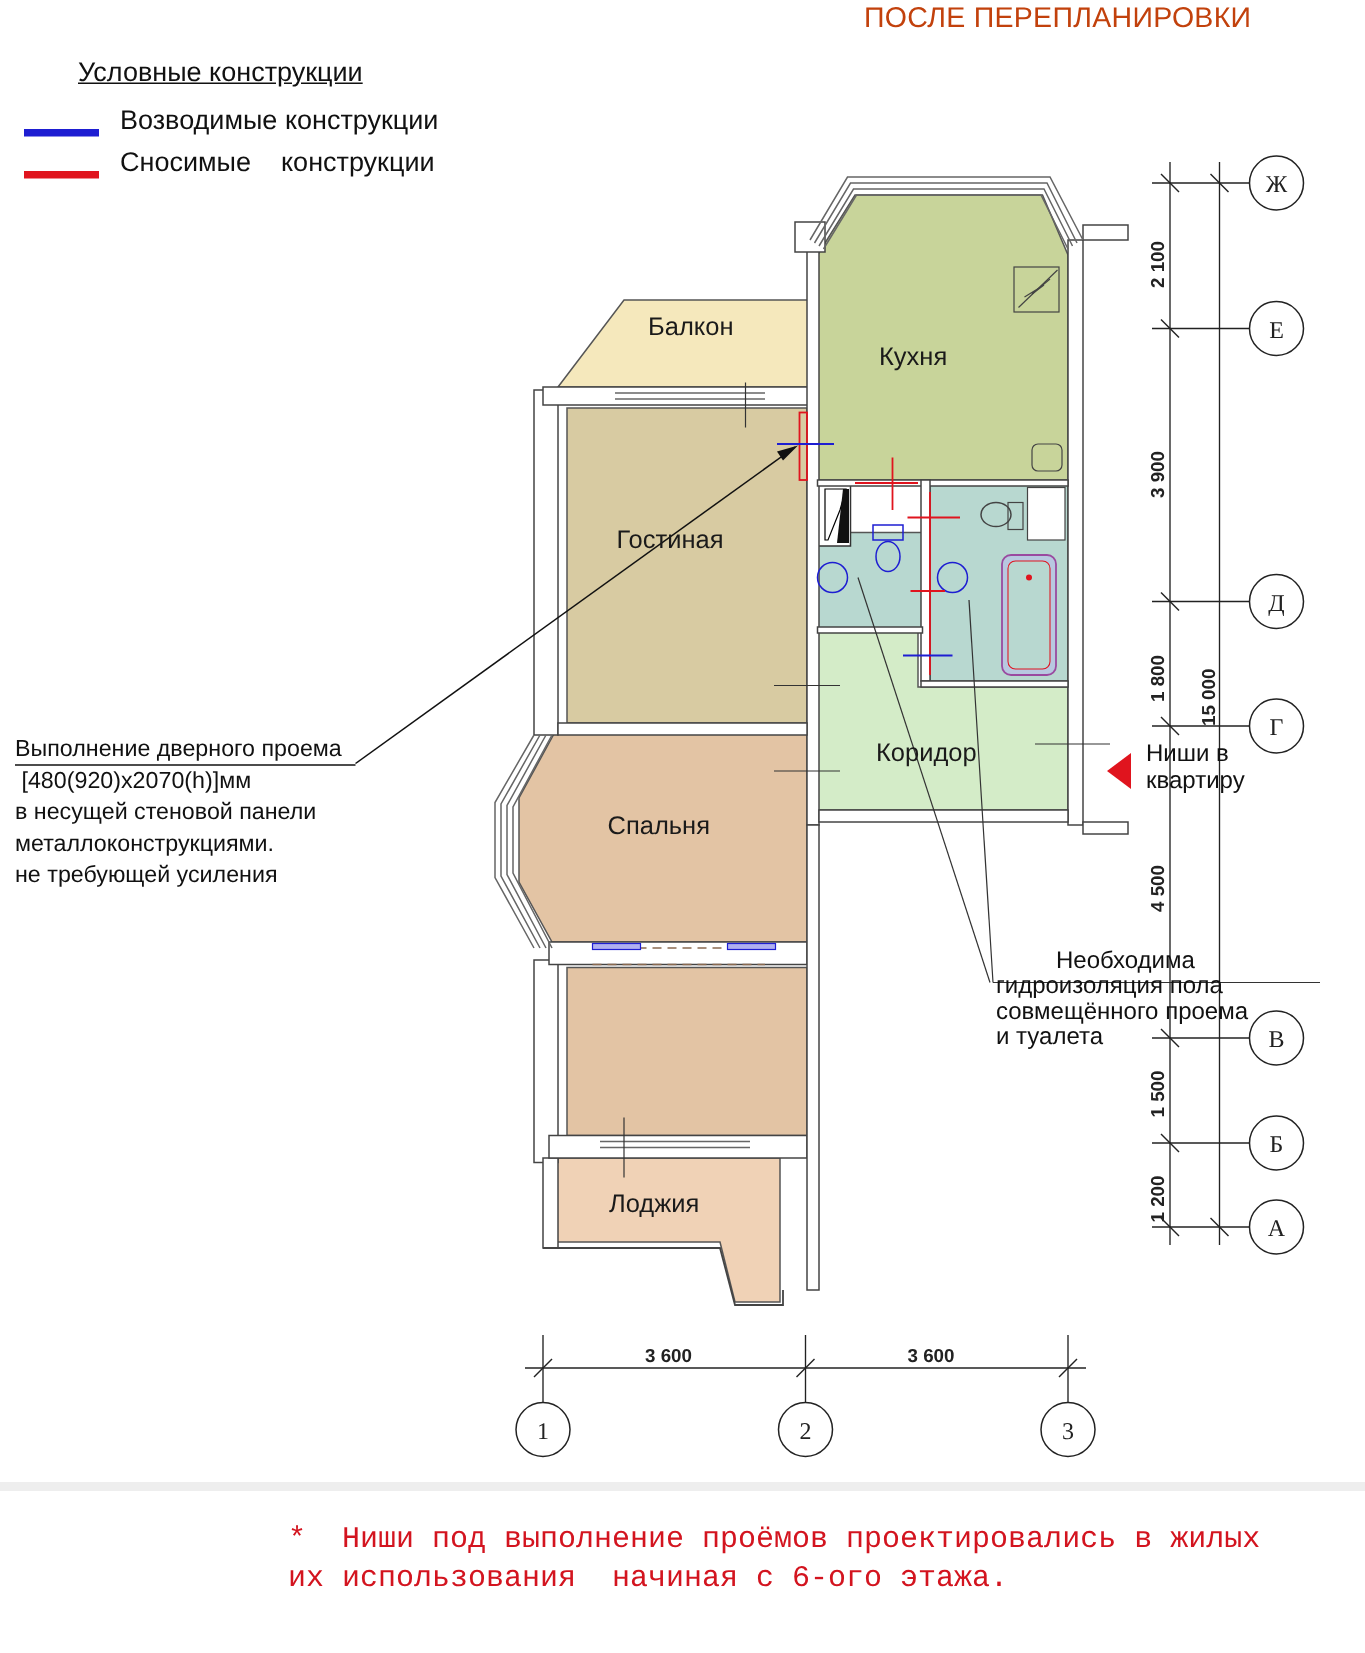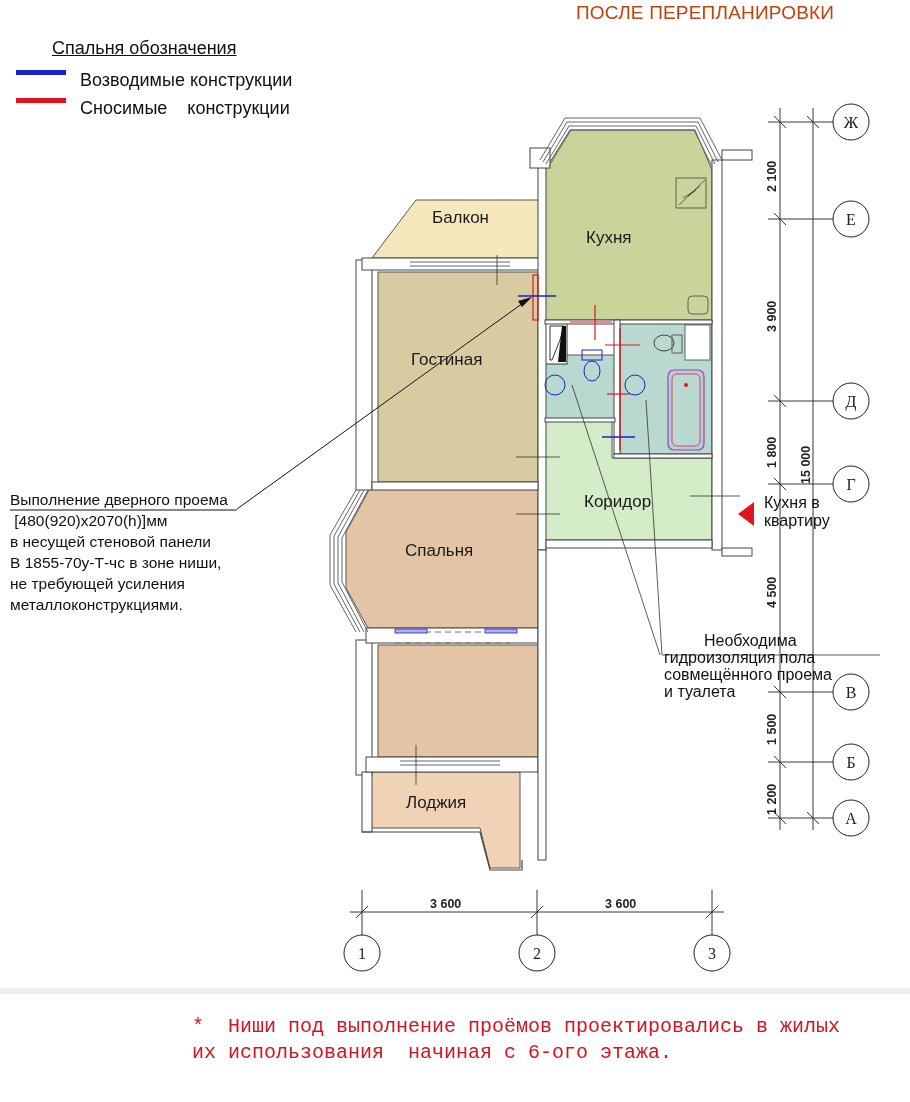--- a/index.html
+++ b/index.html
@@ -1,41 +1,41 @@
 <!DOCTYPE html>
 <html><head>
 <meta charset="utf-8">
 <style>
   html, body { margin: 0; padding: 0; background: #ffffff; }
   body { width: 910px; height: 1102px; position: relative; overflow: hidden;
          font-family: "Liberation Sans", sans-serif; color: #1a1a1a; }
   .abs { position: absolute; }
   .title { top: 2px; left: 576px; font-size: 19px; letter-spacing: 0.2px; color: #c2410c; }
   .legend-title { top: 38px; left: 52px; font-size: 18px; text-decoration: underline; color: #111; }
-  .legend-row { left: 16px; font-size: 18px; display: flex; align-items: flex-start; color: #111; }
+  .legend-row { left: 16px; font-size: 18px; display: flex; align-items: flex-end; color: #111; }
   .legend-swatch { width: 50px; height: 5px; margin-right: 14px; }
   .note-left { left: 10px; top: 489px; font-size: 15.5px; line-height: 21px; color: #111; }
   .note-left div { white-space: pre; }
   .note-right { left: 664px; top: 632px; font-size: 16px; line-height: 17px; color: #111; }
   .note-right div { white-space: pre; }
   .entry { left: 764px; top: 494px; font-size: 16px; line-height: 18px; color: #111; }
   .footer-band { left: 0; top: 988px; width: 910px; height: 6px; background: #eeeeee; }
   .footer { left: 192px; top: 1014px; font-size: 20px; line-height: 26px; color: #d3141f; font-family: Liberation Mono, monospace; }
   .footer div { white-space: pre; }
   svg text { font-family: "Liberation Sans", sans-serif; }
   .room-label { font-size: 17px; fill: #1a1a1a; }
   .dim { font-size: 12.5px; font-weight: bold; fill: #222; }
   .axis-label { font-family: "Liberation Serif", serif !important; font-size: 16px; fill: #222; }
 </style>
 </head>
 <body>
 
 <div class="abs title">ПОСЛЕ ПЕРЕПЛАНИРОВКИ</div>
 
-<div class="abs legend-title">Спальня обозначения</div>
+<div class="abs legend-title">Условные конструкции</div>
 <div class="abs legend-row" style="top:70px">
   <span class="legend-swatch" style="background:#1e1ed2"></span>
   <span>Возводимые конструкции</span>
 </div>
 <div class="abs legend-row" style="top:98px">
   <span class="legend-swatch" style="background:#e0141e"></span>
   <span style="white-space:pre">Сносимые    конструкции</span>
 </div>
 
 <svg class="abs" style="left:0;top:0" width="910" height="1000" viewBox="0 0 910 1000">
@@ -245,34 +245,33 @@
   </g>
   <text class="axis-label" x="362" y="959" text-anchor="middle">1</text>
   <text class="axis-label" x="537" y="959" text-anchor="middle">2</text>
   <text class="axis-label" x="712" y="959" text-anchor="middle">3</text>
 </svg>
 
 <div class="abs note-left">
   <div>Выполнение дверного проема</div>
   <div> [480(920)х2070(h)]мм</div>
   <div>в несущей стеновой панели</div>
-  <div>В 1855-70у-Т-чс в зоне ниши,</div>
+  <div>металлоконструкциями.</div>
   <div>не требующей усиления</div>
-  <div>металлоконструкциями.</div>
 </div>
 
 <div class="abs note-right">
   <div>         Необходима</div>
   <div>гидроизоляция пола</div>
   <div>совмещённого проема</div>
   <div>и туалета</div>
 </div>
 
 <div class="abs entry">
-  <div>Кухня в</div>
+  <div>Ниши в</div>
   <div>квартиру</div>
 </div>
 
 <div class="abs footer-band"></div>
 <div class="abs footer">
   <div>*  Ниши под выполнение проёмов проектировались в жилых</div>
   <div>их использования  начиная с 6-ого этажа.</div>
 </div>
 
 </body></html>

